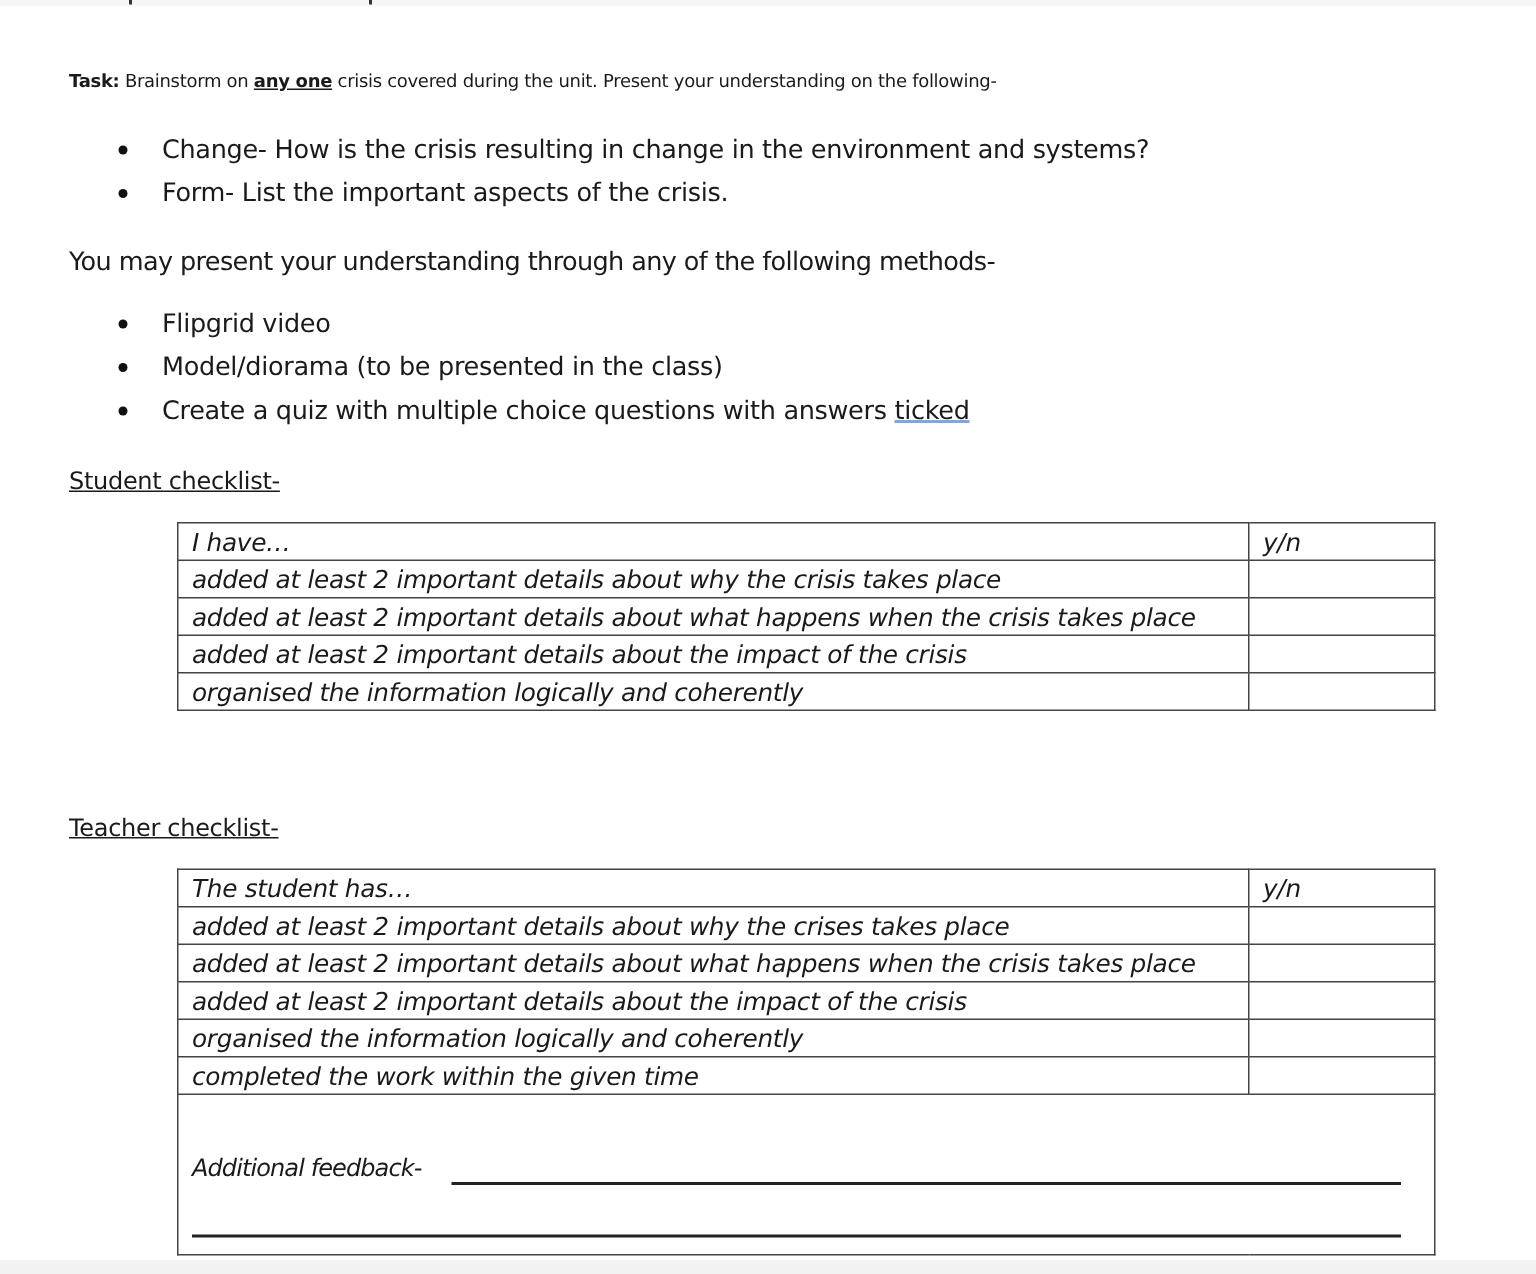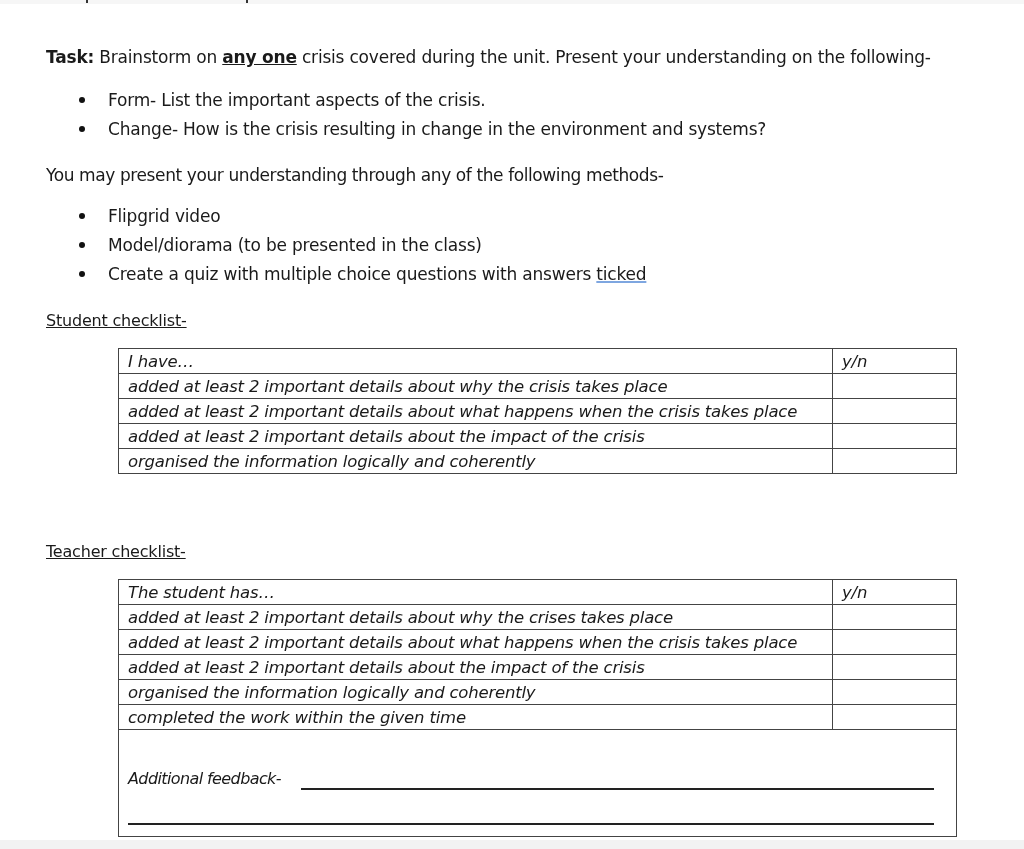--- a/index.html
+++ b/index.html
@@ -10,21 +10,21 @@
     color: #1a1a1a;
     position: relative;
   }
   .topstrip {
     position: absolute; left: 0; top: 0; width: 1024px; height: 4px;
     background: #f6f6f6;
   }
   .topmark { position: absolute; top: 0; width: 2px; height: 3px; background: #333; }
   .page { position: absolute; left: 46px; top: 0; width: 930px; }
   .task {
-    position: absolute; left: 0; top: 47px; font-size: 17px; letter-spacing: -0.2px;
+    position: absolute; left: 0; top: 47px; font-size: 12px; letter-spacing: -0.2px;
     white-space: nowrap;
   }
   .task b { font-weight: bold; }
   .task u.bold { font-weight: bold; text-decoration: underline; }
   ul.bullets { position: absolute; left: 0; margin: 0; padding: 0; list-style: none; }
   ul.bullets li {
     position: relative; padding-left: 62px; font-size: 17px; height: 29px; line-height: 20px;
     letter-spacing: -0.2px; white-space: nowrap;
   }
   ul.bullets li .dot {
@@ -69,22 +69,22 @@
 <div class="topmark" style="left:86px"></div>
 <div class="topmark" style="left:246px"></div>
 
 <div class="page">
 
   <div class="task">
     <b>Task:</b><span> Brainstorm on </span><u class="bold">any one</u><span> crisis covered during the unit. Present your understanding on the following-</span>
   </div>
 
   <ul class="bullets" style="top:90px">
+    <li><span class="dot"></span><span>Change- How is the crisis resulting in change in the environment and systems?</span></li>
     <li><span class="dot"></span><span>Form- List the important aspects of the crisis.</span></li>
-    <li><span class="dot"></span><span>Change- How is the crisis resulting in change in the environment and systems?</span></li>
   </ul>
 
   <div class="para" style="top:165px">You may present your understanding through any of the following methods-</div>
 
   <ul class="bullets" style="top:206px">
     <li><span class="dot"></span><span>Flipgrid video</span></li>
     <li><span class="dot"></span><span>Model/diorama (to be presented in the class)</span></li>
     <li><span class="dot"></span><span>Create a quiz with multiple choice questions with answers </span><span class="ticked">ticked</span></li>
   </ul>
 

